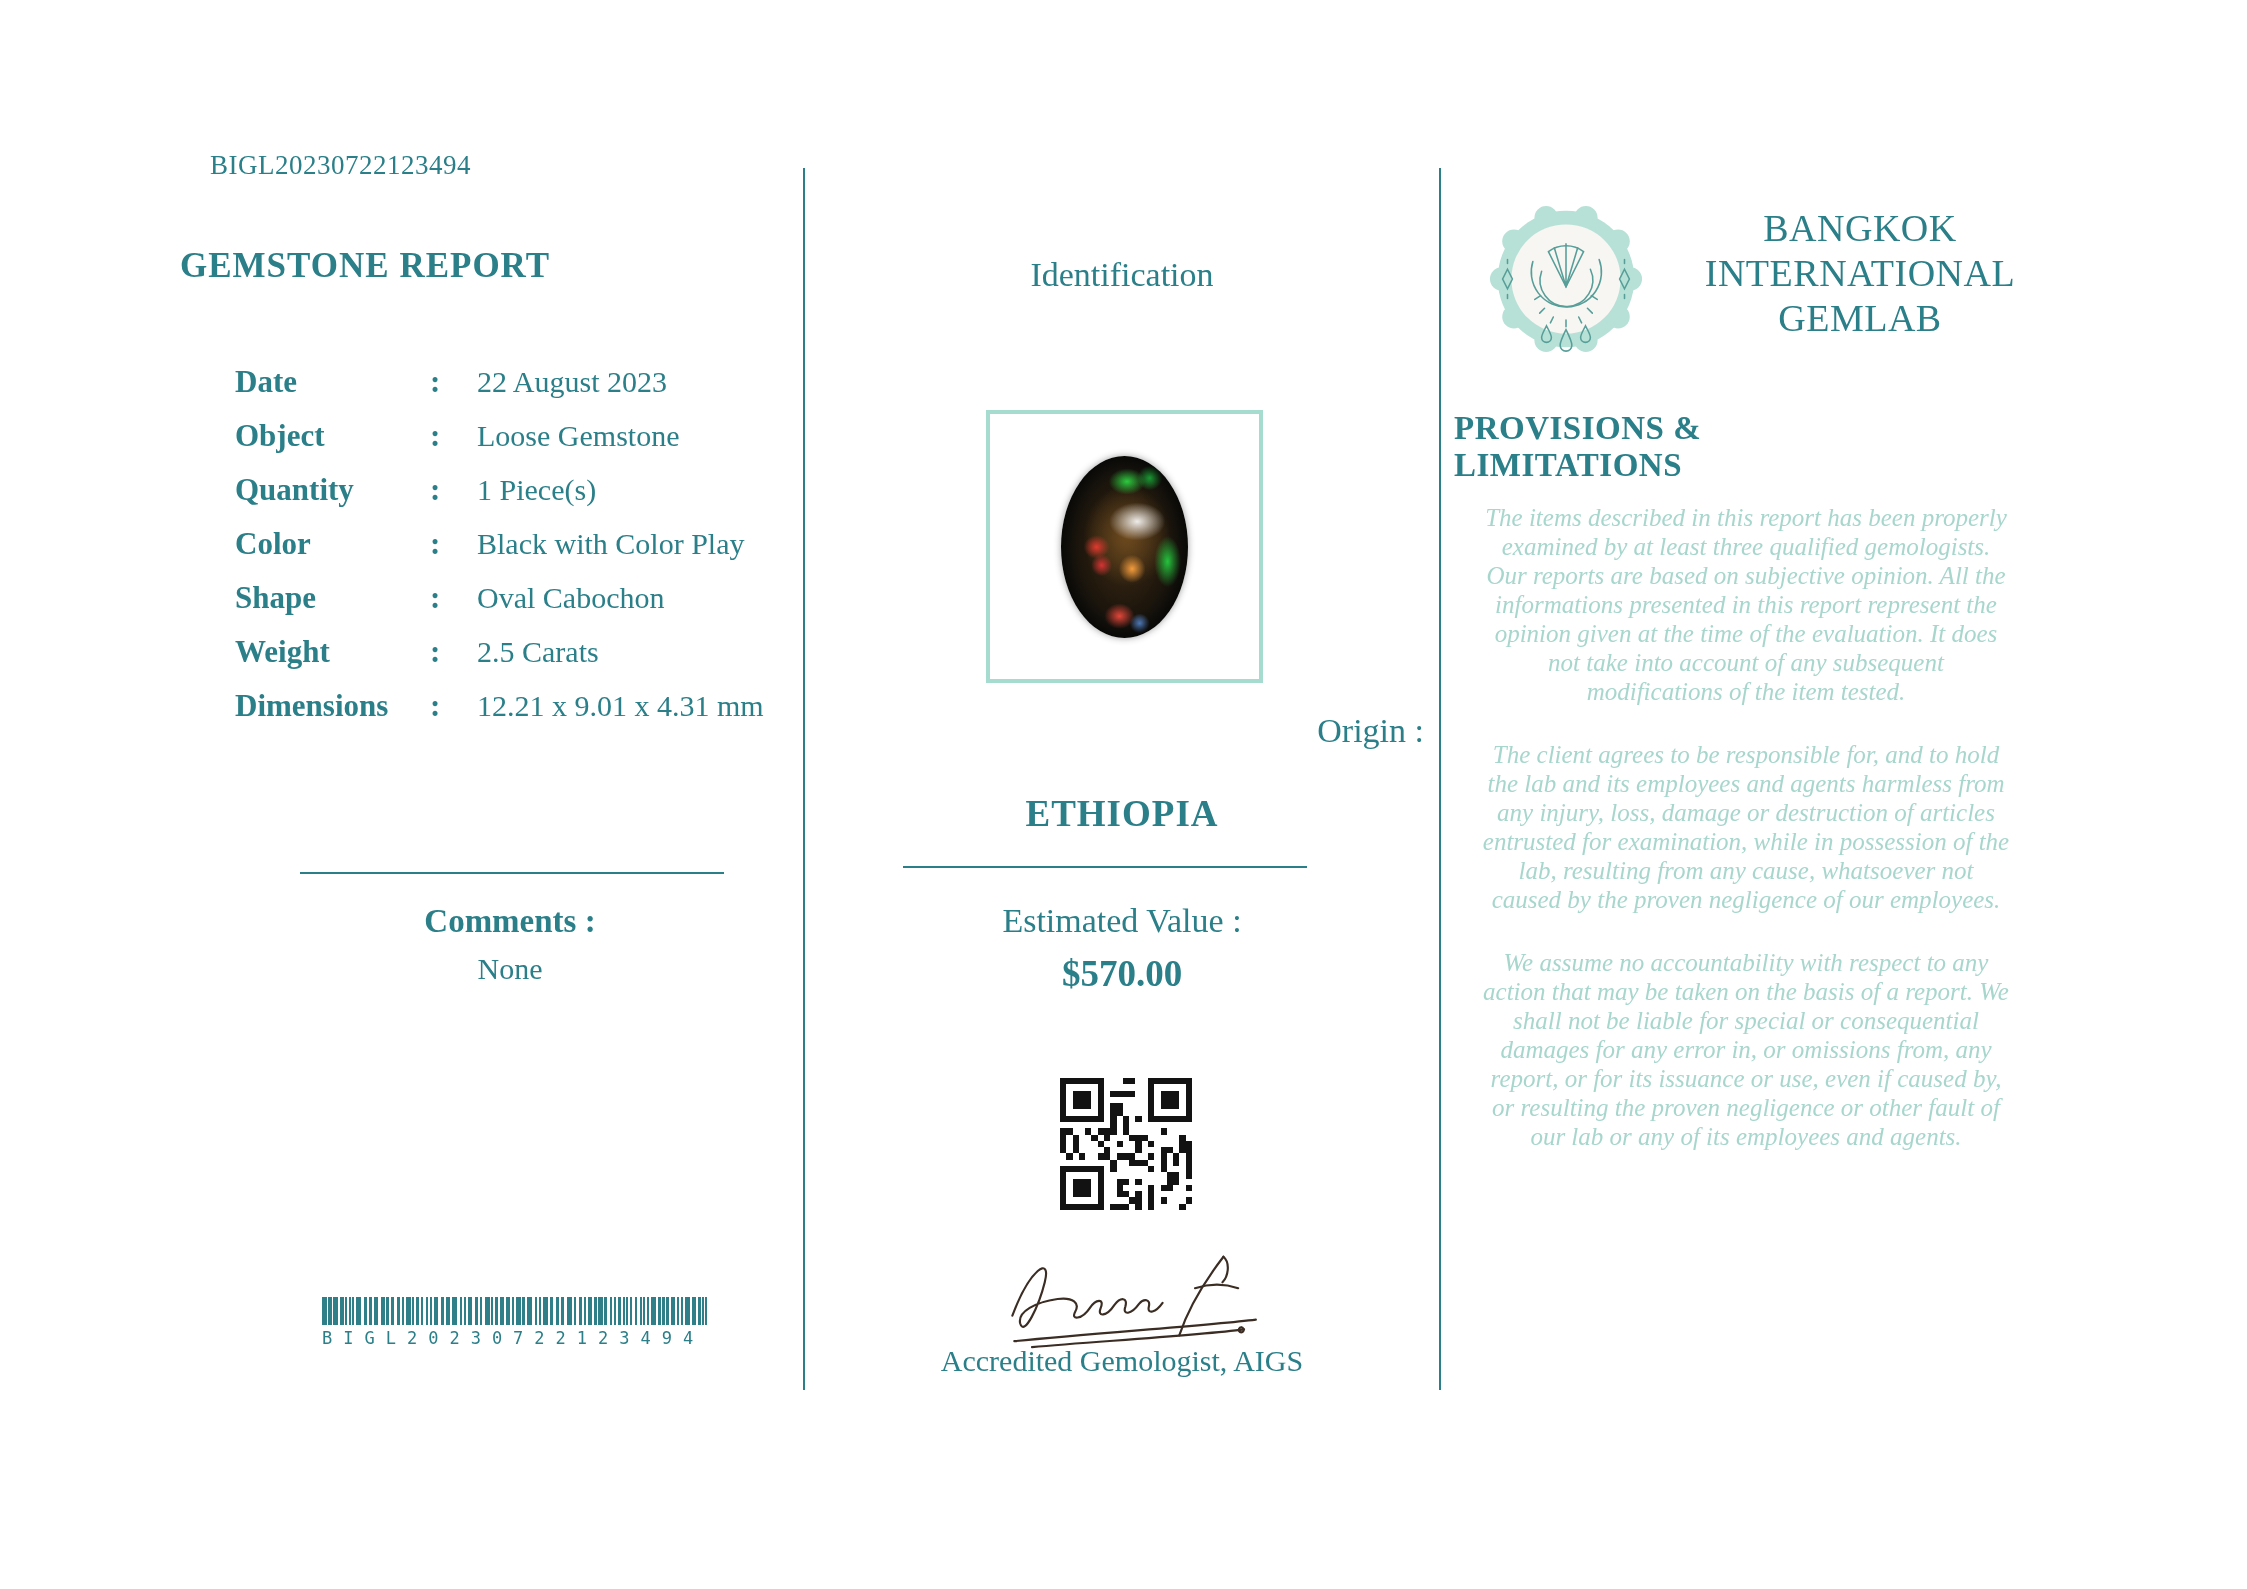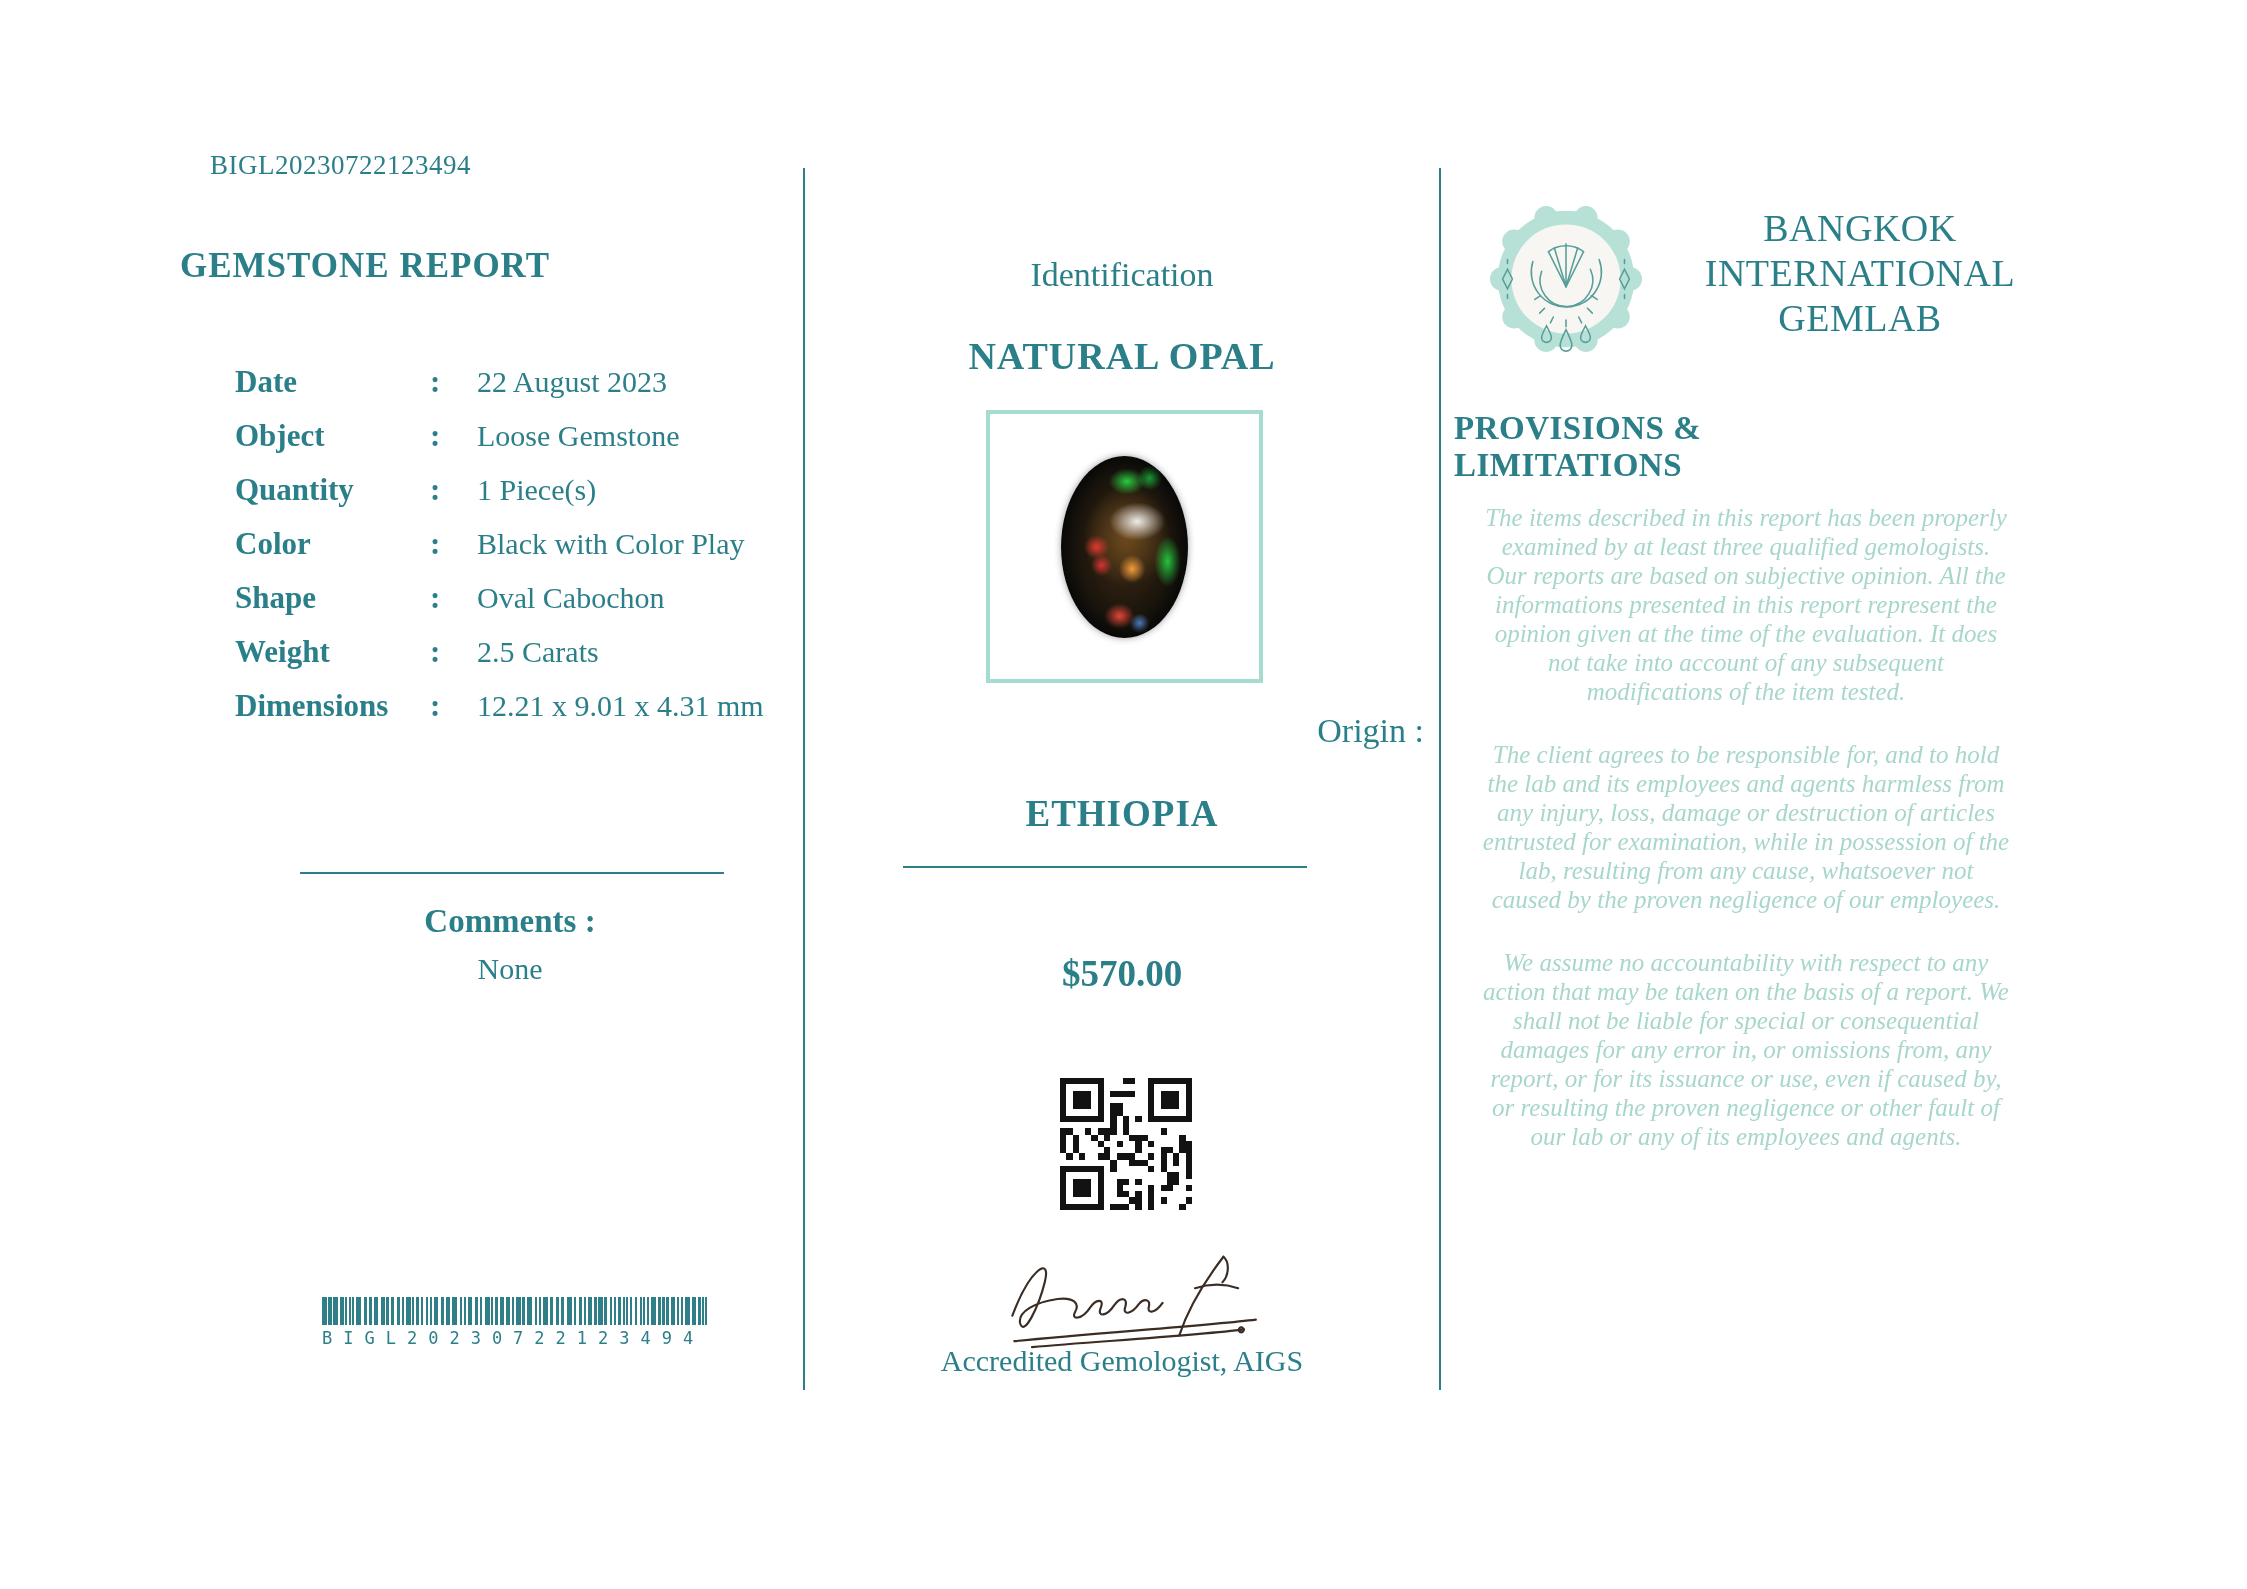--- a/index.html
+++ b/index.html
@@ -206,31 +206,31 @@
       <rect x="359" y="0" width="2" height="28" fill="#2f7f89"></rect>
       <rect x="363" y="0" width="5" height="28" fill="#2f7f89"></rect>
       <rect x="370" y="0" width="4" height="28" fill="#2f7f89"></rect>
       <rect x="376" y="0" width="3" height="28" fill="#2f7f89"></rect>
       <rect x="380" y="0" width="2" height="28" fill="#2f7f89"></rect>
       <rect x="383" y="0" width="2" height="28" fill="#2f7f89"></rect>
     </svg>
   <div class="abs barcode-text">BIGL20230722123494</div>
 
   <div class="abs midtxt identification">Identification</div>
-  <div class="abs midtxt natural-opal">NATURAL OPAL</div>
 
   <div class="abs gem-box">
     <div class="gem"></div>
   </div>
 
   <div class="abs midtxt origin-label">Origin :</div>
   <div class="abs midtxt origin-value">ETHIOPIA</div>
 
   <div class="abs mid-divider"></div>
 
+  <div class="abs midtxt est-label">Estimated Value :</div>
   <div class="abs midtxt est-value">$570.00</div>
 
   <div class="abs qr">
       <div class="on"></div>
       <div class="on"></div>
       <div class="on"></div>
       <div class="on"></div>
       <div class="on"></div>
       <div class="on"></div>
       <div class="on"></div>

